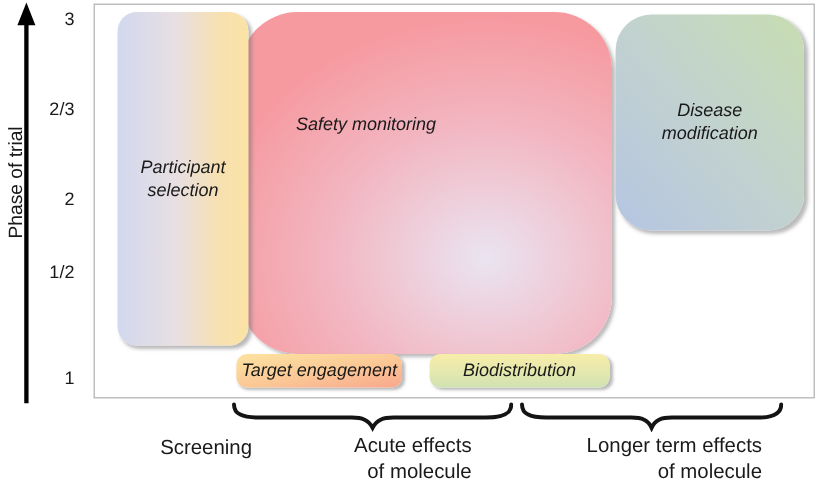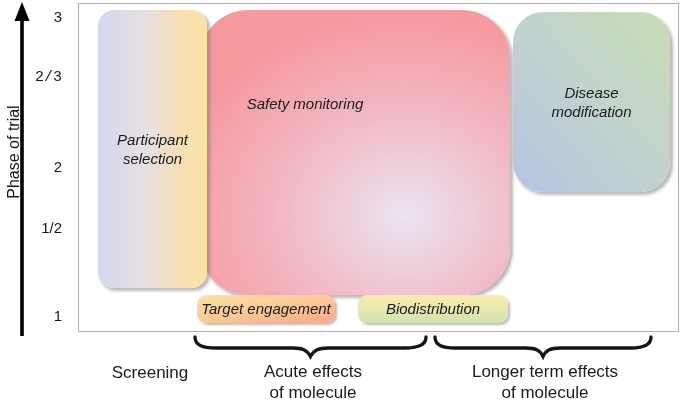--- a/index.html
+++ b/index.html
@@ -13,21 +13,21 @@
     position:absolute; left:-41px; top:143px; width:110px; height:18px;
     transform:rotate(-90deg); text-align:center;
     font-size:16px; line-height:18px; white-space:nowrap;
   }
   .axis-svg { position:absolute; left:0; top:0; }
   .tick {
     position:absolute; left:20px; width:42px; text-align:right;
     font-size:15px; line-height:18px;
   }
   .tick.t3  { top:8px; }
-  .tick.t23 { top:69px;font-family:Liberation Mono, monospace; }
+  .tick.t23 { top:83px; }
   .tick.t2  { top:158px; }
   .tick.t12 { top:219px; }
   .tick.t1  { top:307px; }
 
   
   .plot-area {
     position:absolute; left:78px; top:3px; width:601px; height:329px;
     border:1.5px solid #b0b0b0; background:#ffffff; box-sizing:border-box;
   }
 
@@ -66,21 +66,21 @@
   .box-biodist {
     left:358px; top:295px; width:150px; height:28px; border-radius:9px; z-index:3;
     background:linear-gradient(180deg,#f8eda9 0%,#e4e8ae 55%,#d0e2b2 100%);
     box-shadow:2px 2px 2.5px rgba(120,120,120,0.5);
   }
 
   
   .brace { position:absolute; top:334px; }
   .brace-acute  { left:193px; }
   .brace-longer { left:433px; }
-  .x-label { position:absolute; text-align:center; font-size:17px; }
+  .x-label { position:absolute; text-align:right; font-size:17px; }
   .label-screening { left:90px; top:363px; width:120px; line-height:20px; }
   .label-acute  { left:233px; top:361px; width:160px; line-height:21px; }
   .label-longer { left:455px; top:361px; width:180px; line-height:21px; }
   .x-label span { display:block; }
 </style>
 </head>
 <body>
 
 <div class="figure">
 

